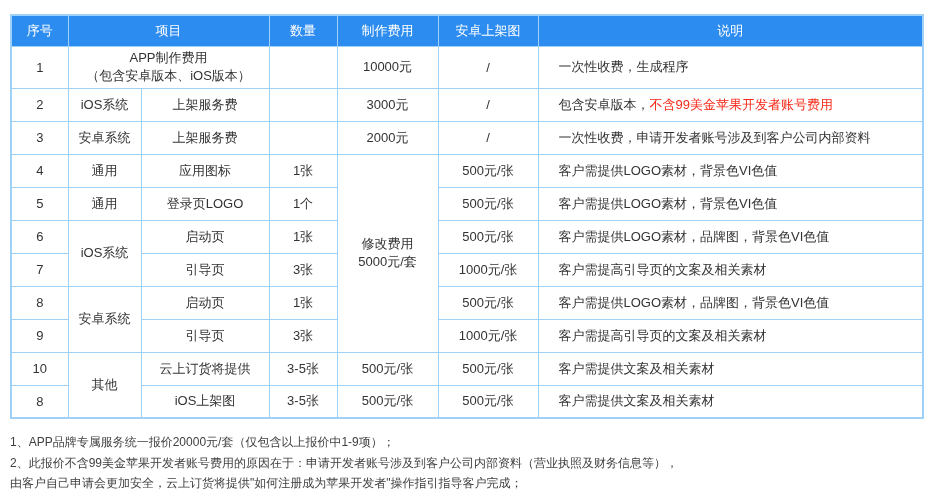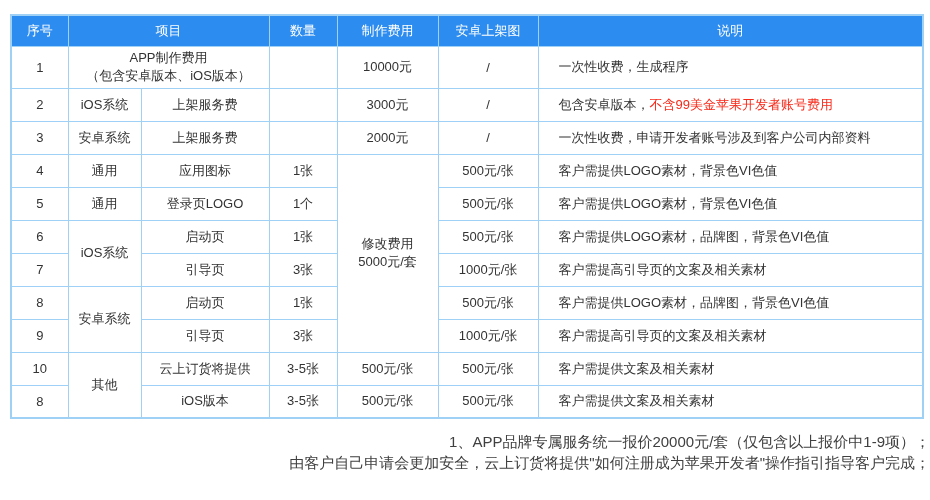--- a/index.html
+++ b/index.html
@@ -19,21 +19,21 @@
   th,td{border:1px solid var(--border);font-size:13px;color:var(--body_text);
         text-align:center;vertical-align:middle;padding:2px 4px;background:#fff;}
   table{border:2px solid var(--border);}
   thead th{background:var(--header_bg);color:var(--header_text);font-weight:400;
            height:31px;font-size:13px;border:1px solid var(--border);}
   tbody tr{height:33px;}
   tbody tr.tall{height:42px;}
   td.desc{text-align:left;padding-left:20px;}
   td .line{display:block;line-height:18px;}
   .red{color:var(--red);}
-  .notes{margin:13px 0 0 10px;font-size:15px;line-height:20.5px;color:var(--note_text);text-align:right;}
+  .notes{margin:13px 0 0 10px;font-size:12px;line-height:20.5px;color:var(--note_text);}
   .notes p{margin:0;}
 </style>
 </head>
 <body>
 
 <div class="page">
   <div class="table-wrap">
     <table>
       <colgroup>
         <col style="width:57px">
@@ -140,27 +140,28 @@
           <td>10</td>
           <td rowspan="2">其他</td>
           <td>云上订货将提供</td>
           <td>3-5张</td>
           <td>500元/张</td>
           <td>500元/张</td>
           <td class="desc">客户需提供文案及相关素材</td>
         </tr>
         <tr>
           <td>8</td>
-          <td>iOS版本</td>
+          <td>iOS上架图</td>
           <td>3-5张</td>
           <td>500元/张</td>
           <td>500元/张</td>
           <td class="desc">客户需提供文案及相关素材</td>
         </tr>
       </tbody>
     </table>
   </div>
 
   <div class="notes">
     <p>1、APP品牌专属服务统一报价20000元/套（仅包含以上报价中1-9项）；</p>
+    <p>2、此报价不含99美金苹果开发者账号费用的原因在于：申请开发者账号涉及到客户公司内部资料（营业执照及财务信息等），</p>
     <p>由客户自己申请会更加安全，云上订货将提供"如何注册成为苹果开发者"操作指引指导客户完成；</p>
   </div>
 </div>
 
 </body></html>

